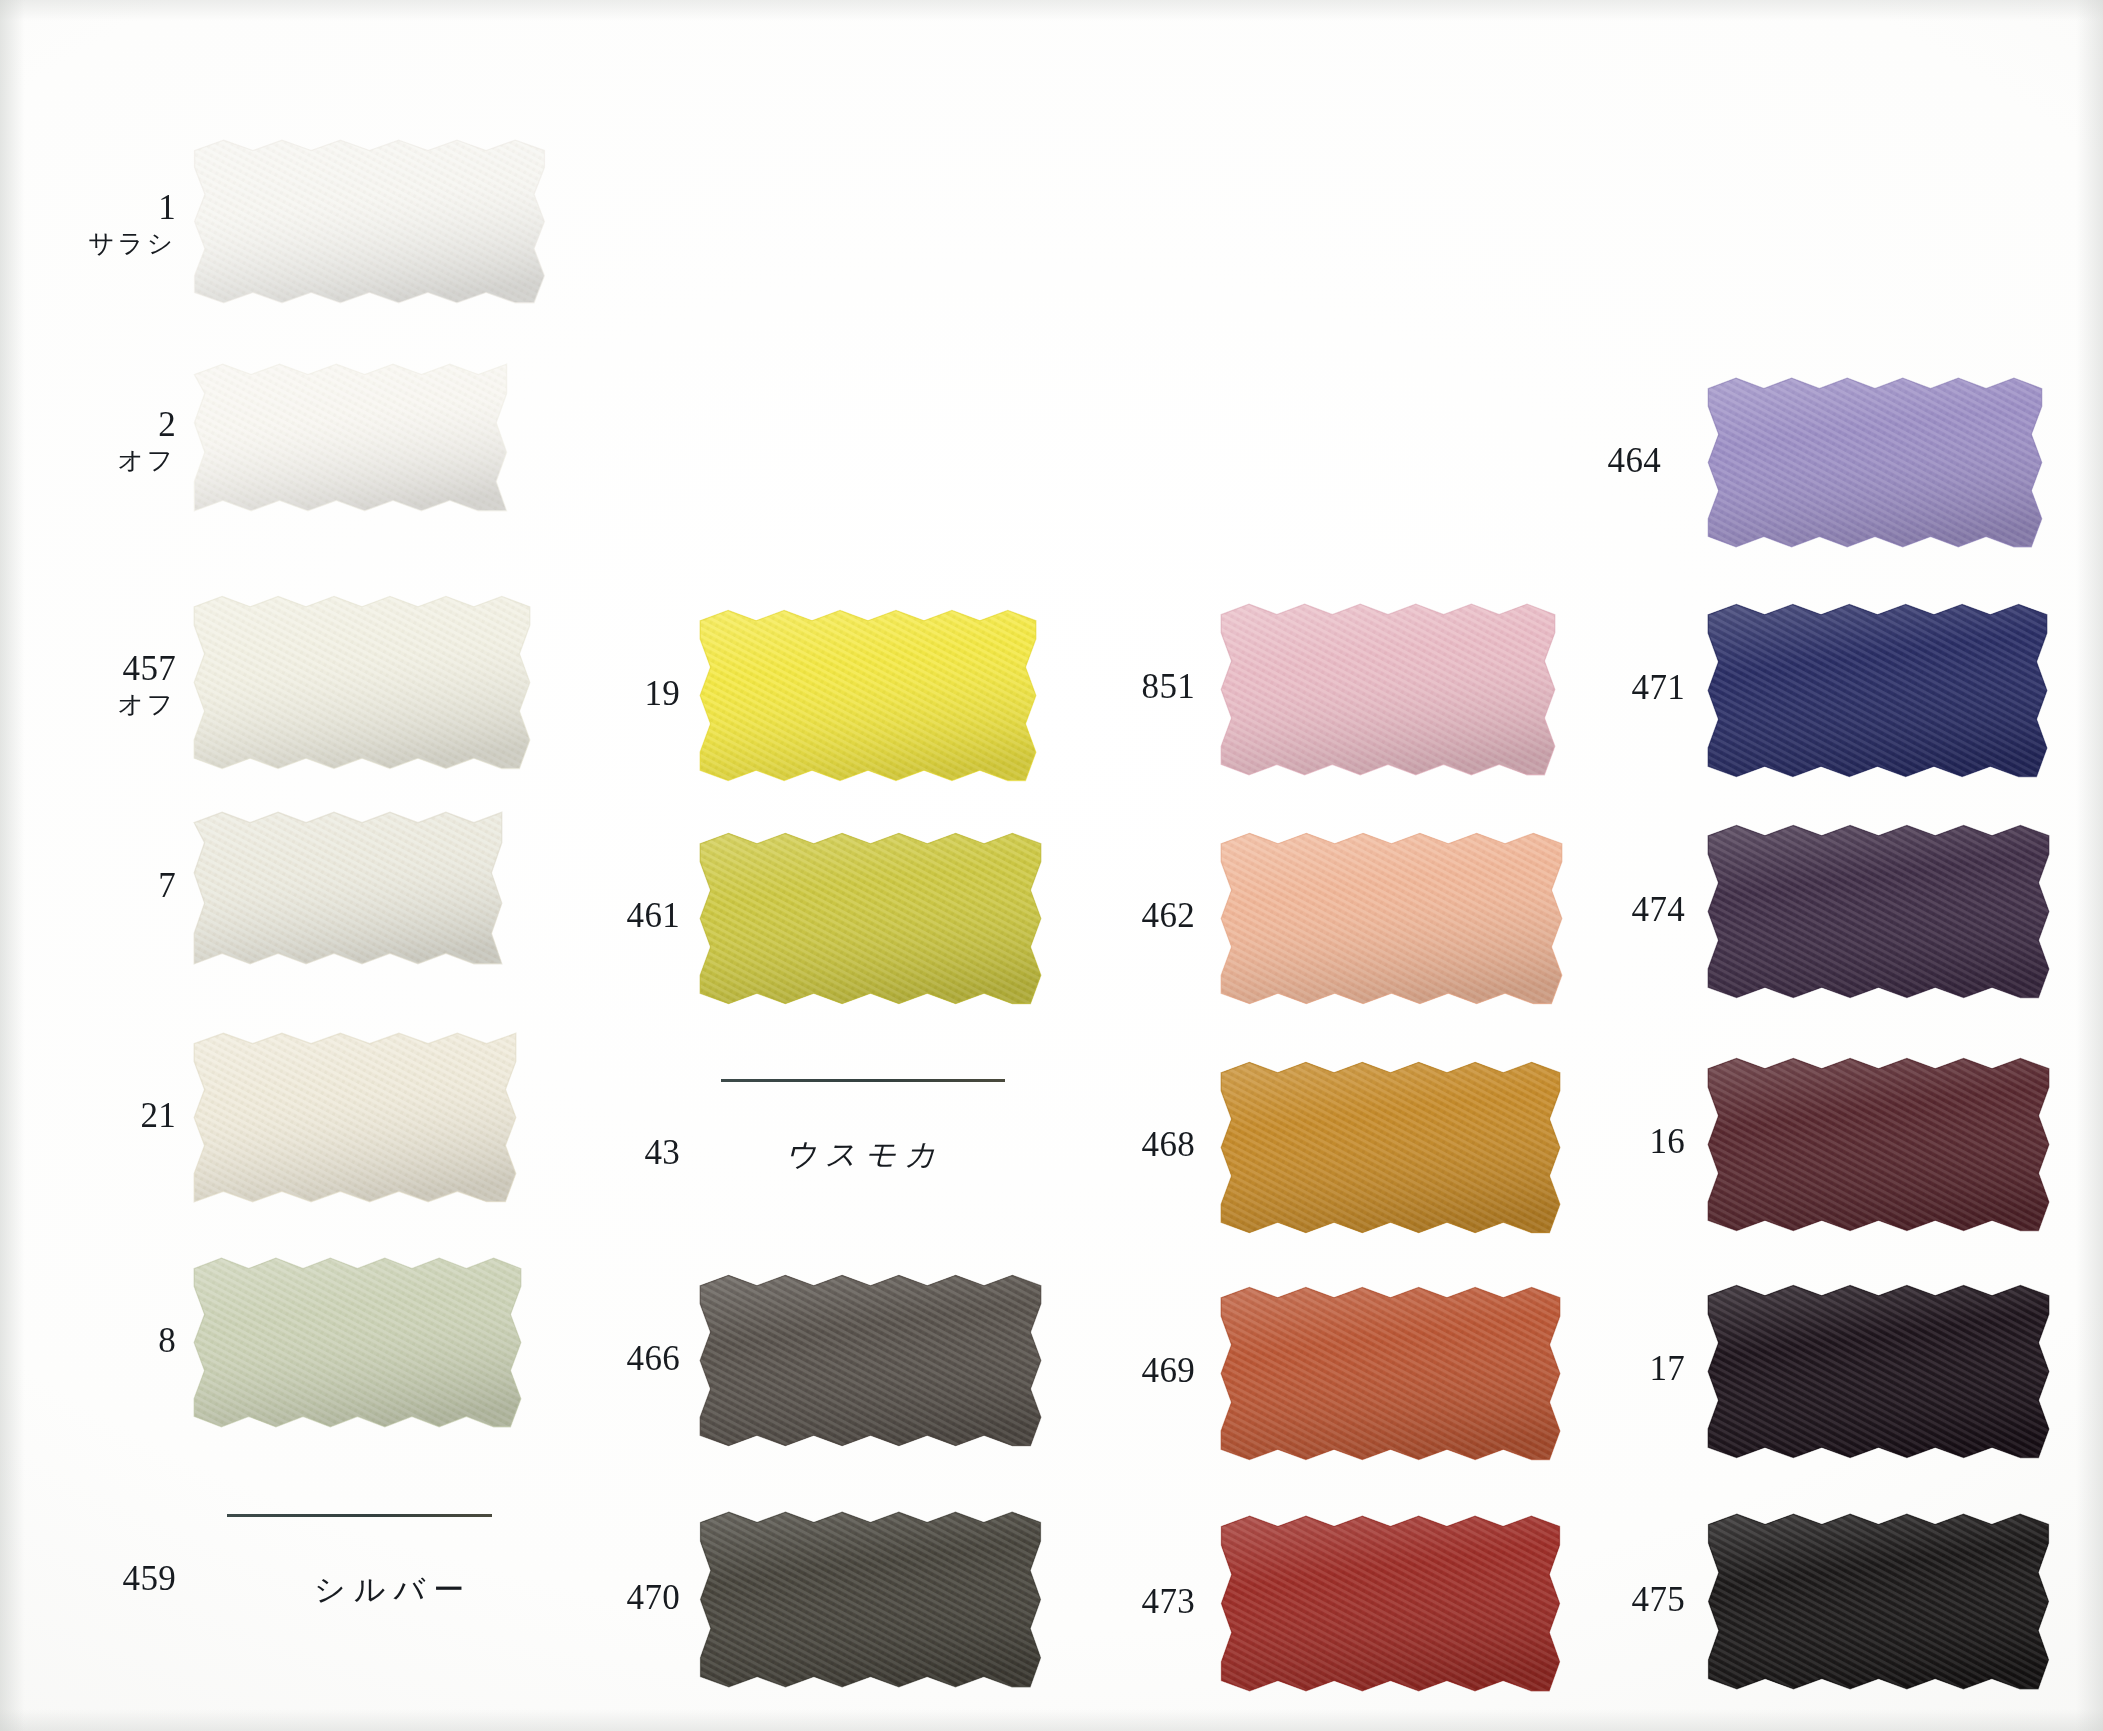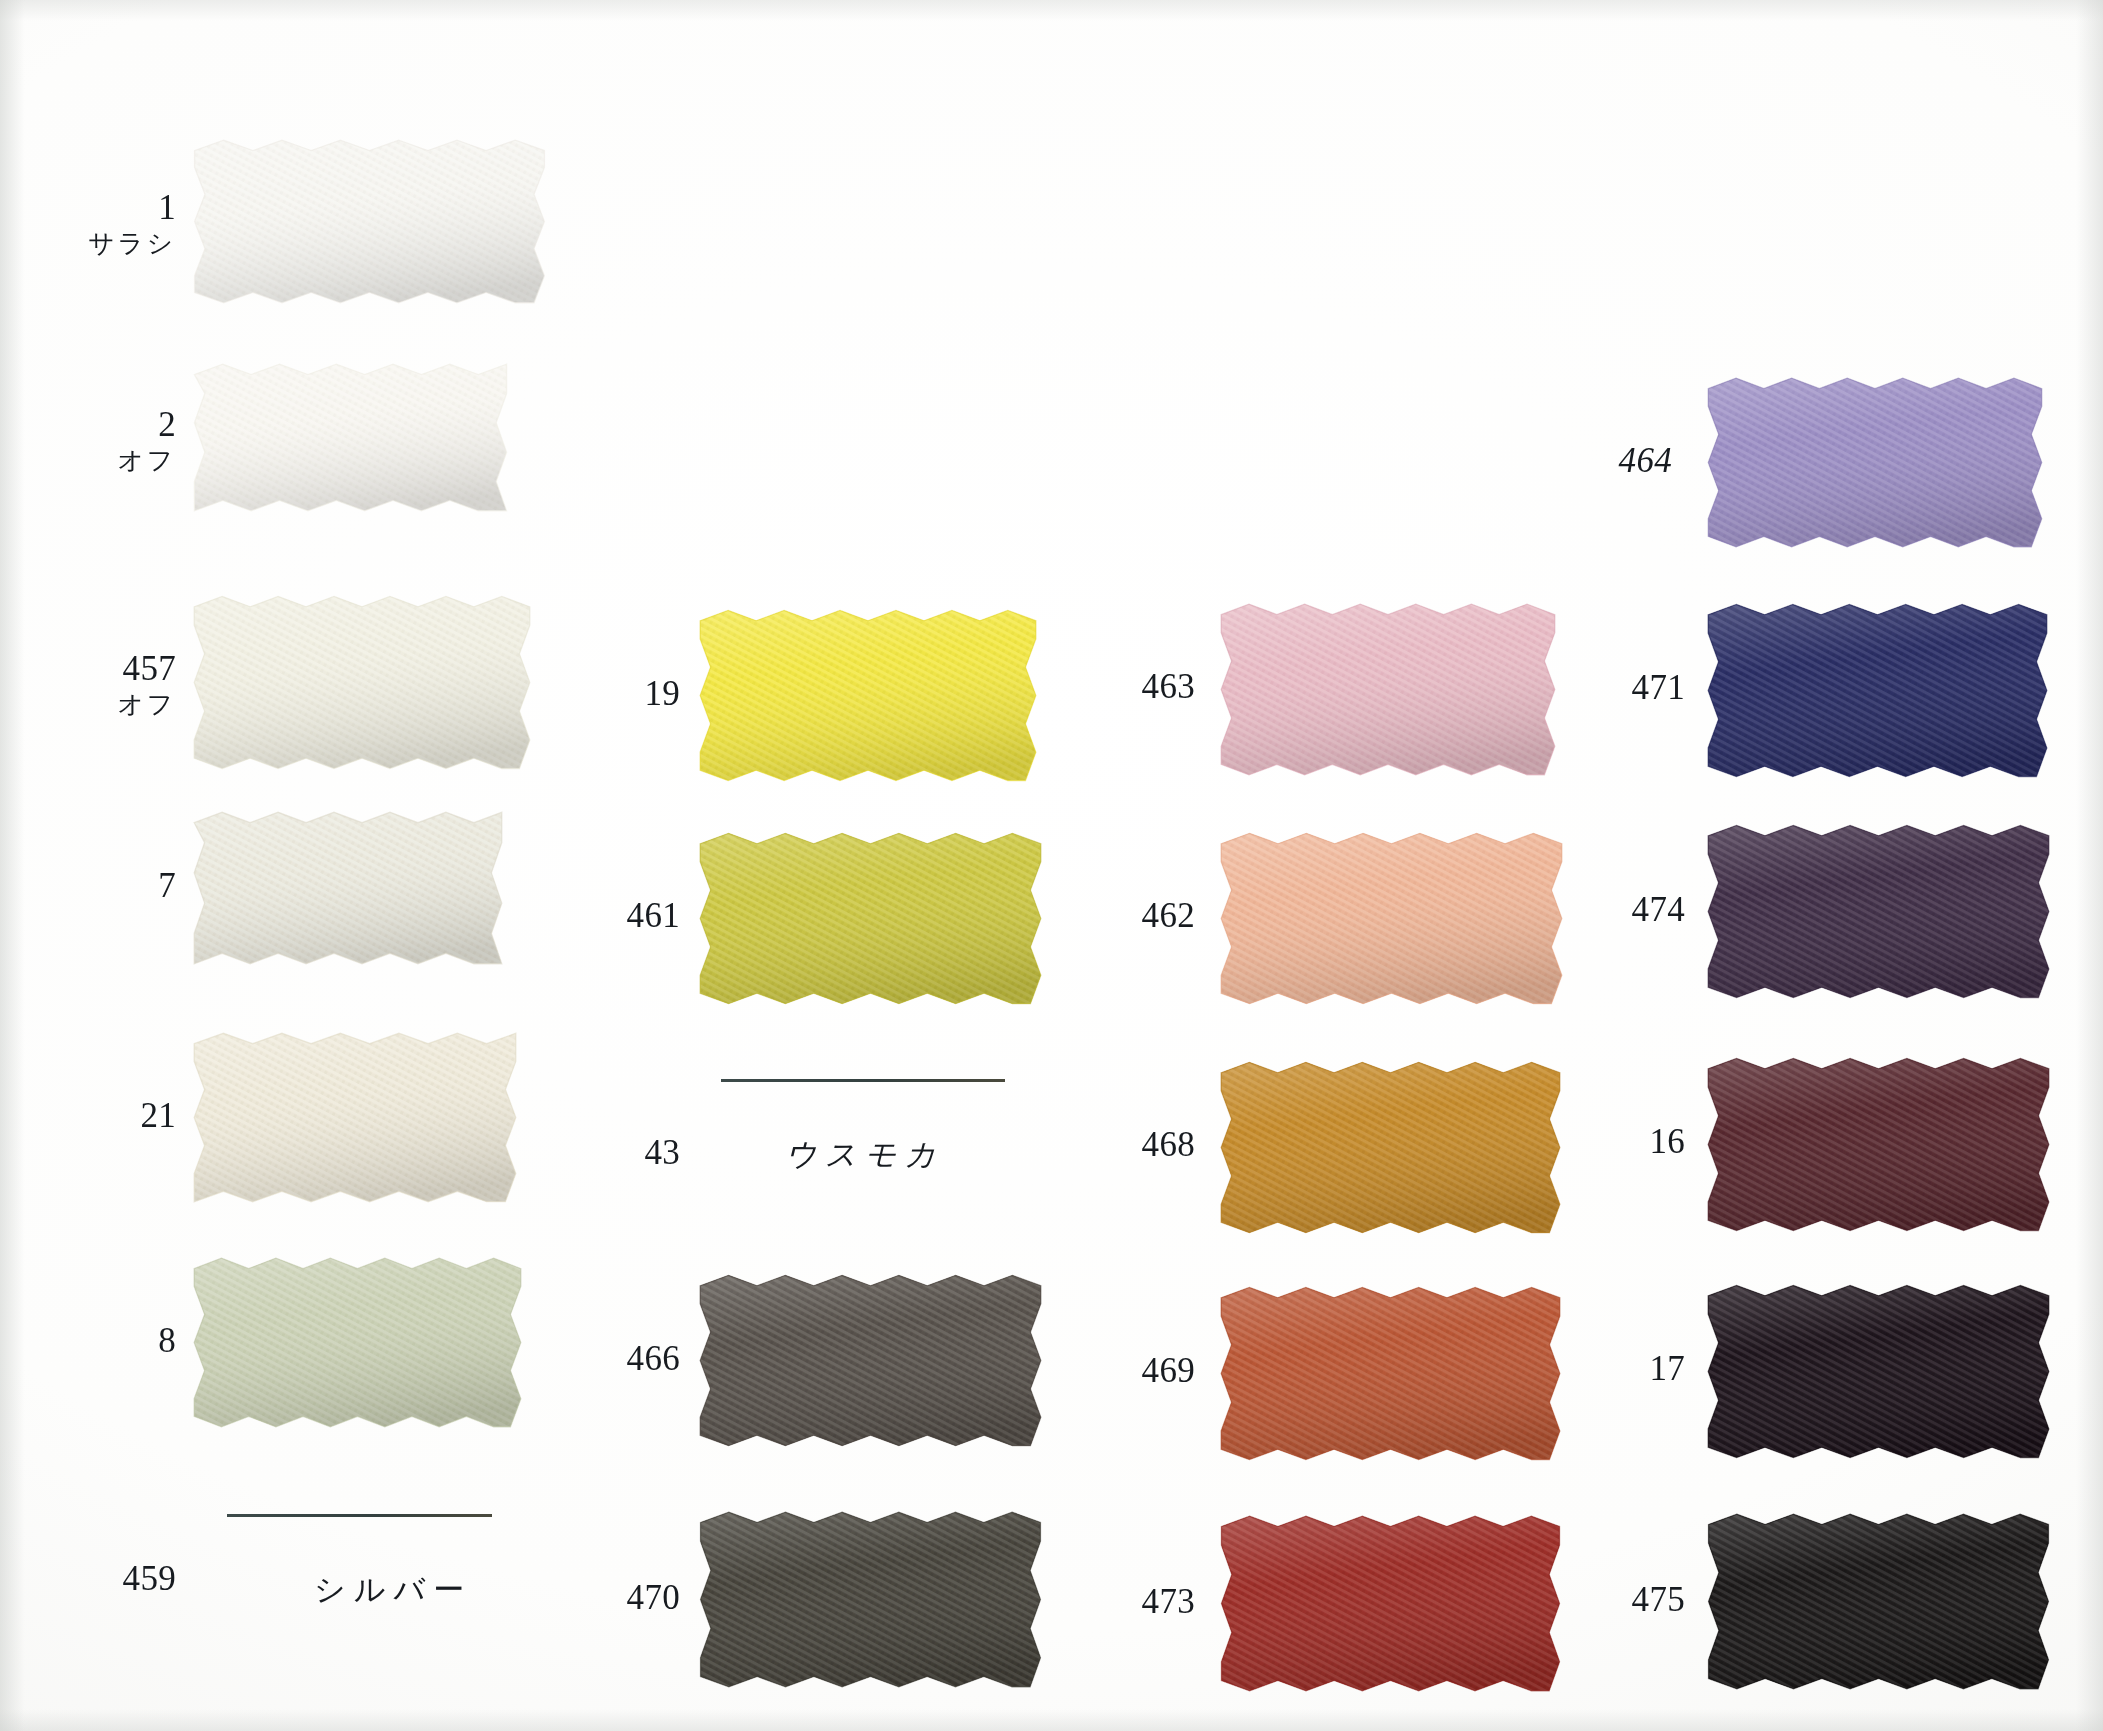--- a/index.html
+++ b/index.html
@@ -407,21 +407,21 @@
     <path d="M0.0,11.0 L30.0,0.0 L60.0,11.0 L90.0,0.0 L120.0,11.0 L150.0,0.0 L180.0,11.0 L210.0,0.0 L240.0,11.0 L270.0,0.0 L300.0,11.0 L330.0,0.0 L360.0,11.0 L360.0,30.8 L349.0,61.7 L360.0,92.5 L349.0,123.3 L360.0,154.2 L349.0,185.0 L330.0,185.0 L300.0,174.0 L270.0,185.0 L240.0,174.0 L210.0,185.0 L180.0,174.0 L150.0,185.0 L120.0,174.0 L90.0,185.0 L60.0,174.0 L30.0,185.0 L0.0,174.0 L0.0,154.2 L11.0,123.3 L0.0,92.5 L11.0,61.7 L0.0,30.8 Z" transform="translate(15,15)" fill="#45423a"></path>
     <g clip-path="url(#clip_sw9)">
       <rect x="0" y="0" width="390" height="215" fill="url(#weave_sw9)"></rect>
       <rect x="0" y="0" width="390" height="215" fill="url(#shade_sw9)"></rect>
     </g>
     <path d="M0.0,11.0 L30.0,0.0 L60.0,11.0 L90.0,0.0 L120.0,11.0 L150.0,0.0 L180.0,11.0 L210.0,0.0 L240.0,11.0 L270.0,0.0 L300.0,11.0 L330.0,0.0 L360.0,11.0 L360.0,30.8 L349.0,61.7 L360.0,92.5 L349.0,123.3 L360.0,154.2 L349.0,185.0 L330.0,185.0 L300.0,174.0 L270.0,185.0 L240.0,174.0 L210.0,185.0 L180.0,174.0 L150.0,185.0 L120.0,174.0 L90.0,185.0 L60.0,174.0 L30.0,185.0 L0.0,174.0 L0.0,154.2 L11.0,123.3 L0.0,92.5 L11.0,61.7 L0.0,30.8 Z" transform="translate(15,15)" fill="none" stroke="#39362f" stroke-opacity="0.55" stroke-width="1.4"></path>
   </g>
 </svg>
       </div>
       <div class="label" style="right: 909px; top: 668px;">
-        <span class="code">463</span>
+        <span class="code">851</span>
       </div>
       <div class="swatch" style="left: 1207px; top: 590px;">
 <svg width="362" height="199" viewBox="0 0 382 210" xmlns="http://www.w3.org/2000/svg">
   <defs>
     <pattern id="weave_sw10" width="7" height="7" patternUnits="userSpaceOnUse" patternTransform="rotate(28)">
       <rect width="7" height="7" fill="#e8bcc6"></rect>
       <rect width="7" height="3.2" fill="#ecc8d0" opacity="0.55"></rect>
       <rect y="3.4" width="3.2" height="3.6" fill="#dba8b4" opacity="0.5"></rect>
       <rect x="3.6" y="3.4" width="3.4" height="3.6" fill="#dba8b4" opacity="0.22"></rect>
     </pattern>
@@ -561,21 +561,21 @@
   <g>
     <path d="M0.0,11.0 L29.8,0.0 L59.7,11.0 L89.5,0.0 L119.3,11.0 L149.2,0.0 L179.0,11.0 L208.8,0.0 L238.7,11.0 L268.5,0.0 L298.3,11.0 L328.2,0.0 L358.0,11.0 L358.0,30.8 L347.0,61.7 L358.0,92.5 L347.0,123.3 L358.0,154.2 L347.0,185.0 L328.2,185.0 L298.3,174.0 L268.5,185.0 L238.7,174.0 L208.8,185.0 L179.0,174.0 L149.2,185.0 L119.3,174.0 L89.5,185.0 L59.7,174.0 L29.8,185.0 L0.0,174.0 L0.0,154.2 L11.0,123.3 L0.0,92.5 L11.0,61.7 L0.0,30.8 Z" transform="translate(15,15)" fill="#9c2a24"></path>
     <g clip-path="url(#clip_sw14)">
       <rect x="0" y="0" width="388" height="215" fill="url(#weave_sw14)"></rect>
       <rect x="0" y="0" width="388" height="215" fill="url(#shade_sw14)"></rect>
     </g>
     <path d="M0.0,11.0 L29.8,0.0 L59.7,11.0 L89.5,0.0 L119.3,11.0 L149.2,0.0 L179.0,11.0 L208.8,0.0 L238.7,11.0 L268.5,0.0 L298.3,11.0 L328.2,0.0 L358.0,11.0 L358.0,30.8 L347.0,61.7 L358.0,92.5 L347.0,123.3 L358.0,154.2 L347.0,185.0 L328.2,185.0 L298.3,174.0 L268.5,185.0 L238.7,174.0 L208.8,185.0 L179.0,174.0 L149.2,185.0 L119.3,174.0 L89.5,185.0 L59.7,174.0 L29.8,185.0 L0.0,174.0 L0.0,154.2 L11.0,123.3 L0.0,92.5 L11.0,61.7 L0.0,30.8 Z" transform="translate(15,15)" fill="none" stroke="#8a231e" stroke-opacity="0.55" stroke-width="1.4"></path>
   </g>
 </svg>
       </div>
-      <div class="label" style="right: 432px; top: 442px; font-style: italic;">
+      <div class="label" style="right: 443px; top: 442px;">
         <span class="code">464</span>
       </div>
       <div class="swatch" style="left: 1694px; top: 364px;">
 <svg width="362" height="197" viewBox="0 0 382 208" xmlns="http://www.w3.org/2000/svg">
   <defs>
     <pattern id="weave_sw15" width="7" height="7" patternUnits="userSpaceOnUse" patternTransform="rotate(28)">
       <rect width="7" height="7" fill="#9b8ec4"></rect>
       <rect width="7" height="3.2" fill="#ada2cf" opacity="0.55"></rect>
       <rect y="3.4" width="3.2" height="3.6" fill="#8b7eb5" opacity="0.5"></rect>
       <rect x="3.6" y="3.4" width="3.4" height="3.6" fill="#8b7eb5" opacity="0.22"></rect>

